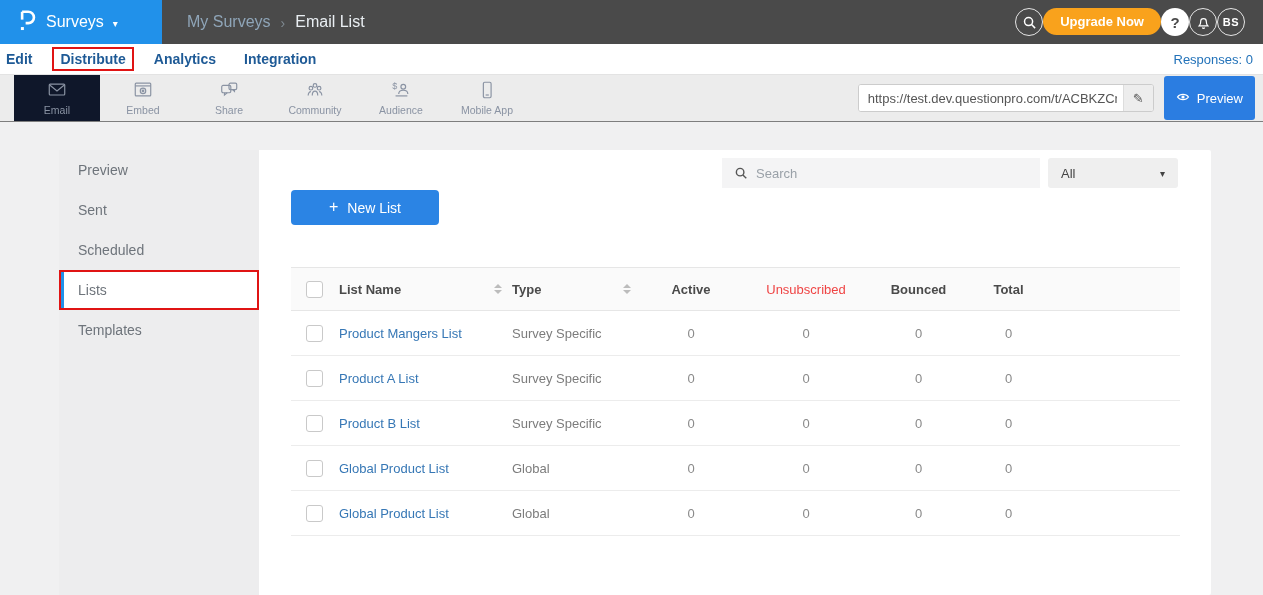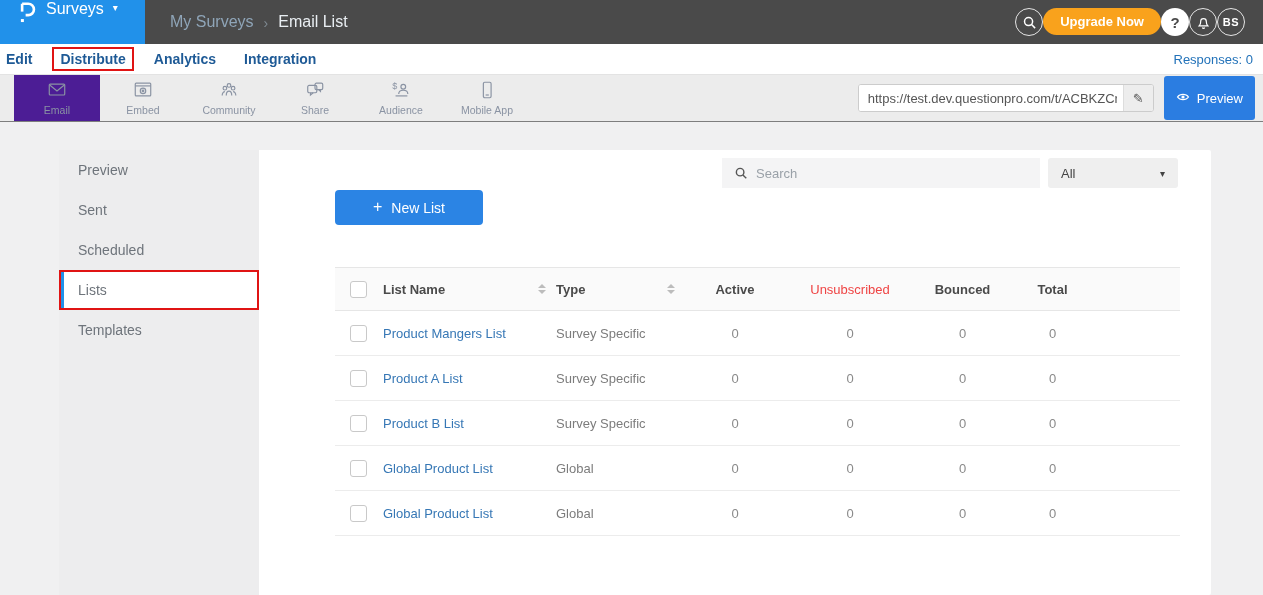--- a/index.html
+++ b/index.html
@@ -1,21 +1,21 @@
 <!DOCTYPE html>
 <html><head>
 <meta charset="utf-8">
 <style>
   * { box-sizing: border-box; margin: 0; padding: 0; }
   body { font-family: "Liberation Sans", sans-serif; background:#fff; }
   .screen { position:relative; width:1263px; height:595px; overflow:hidden; background:#f0f0f1; }
 
   
   .topbar { height:44px; background:#4a4a4a; display:flex; align-items:center; }
-  .brand { width:145px; height:44px; background:#2191ea; display:flex; align-items:flex-start; gap:9px; padding-left:16px; cursor:pointer; }
+  .brand { width:162px; height:44px; background:#2191ea; display:flex; align-items:center; gap:9px; padding-left:16px; cursor:pointer; }
   .brand-name { color:#fff; font-size:16px; }
   .brand-caret { color:#fff; font-size:10px; margin-top:2px; }
   .crumbs { display:flex; align-items:flex-end; gap:10px; margin-left:25px; font-size:16px; }
   .crumb-parent { color:#8fa5b8; cursor:pointer; }
   .crumb-sep { color:#7f8a92; font-size:14px; }
   .crumb-current { color:#e9eef2; }
   .top-actions { margin-left:auto; display:flex; align-items:flex-start; gap:0; padding-right:18px; }
   .circle { width:28px; height:28px; border-radius:50%; display:flex; align-items:center; justify-content:center; }
   .circle.outline { border:1px solid rgba(255,255,255,.85); }
   .circle.solid { background:#fff; color:#4a4a4a; font-weight:bold; font-size:15px; }
@@ -26,38 +26,38 @@
   .navrow { height:31px; background:#fff; display:flex; align-items:center; padding-left:0; border-bottom:1px solid #e3e3e3; }
   .navitem { font-size:14px; font-weight:bold; color:#1e5a96; padding:2px 6px; margin-right:16px; cursor:pointer; }
   .navitem .lbl { padding-bottom:2px; }
   .navitem.active .lbl { border-bottom:2px solid #5b9bd5; }
   .navitem.annotated { outline:2px solid #e01414; }
   .responses { margin-left:auto; padding-right:10px; font-size:13px; color:#2272b9; }
 
   
   .toolbar { height:47px; background:#ececec; border-bottom:1px solid #7e7e7e; display:flex; align-items:center; padding:0 8px 0 14px; }
   .ttab { width:86px; height:46px; display:flex; flex-direction:column; align-items:center; justify-content:center; gap:4px; cursor:pointer; }
-  .ttab.active { background:#4c1d95; }
+  .ttab.active { background:#0f172a; }
   .ttab .tlabel { font-size:10.5px; color:#8a93a3; white-space:nowrap; }
   .ticon { width:20px; height:20px; }
   .ticon svg { stroke:#8a93a3; fill:none; stroke-width:1.3; }
   .url-group { margin-left:auto; display:flex; align-items:stretch; width:296px; height:28px; border:1px solid #ccc; border-radius:3px; background:#fff; overflow:hidden; }
   .url-input { flex:1; border:none; outline:none; font-size:13px; color:#555; padding:0 6px 0 9px; font-family:inherit; min-width:0; }
   .url-edit { width:30px; background:#ededed; border:none; border-left:1px solid #ddd; color:#555; font-size:13px; cursor:pointer; }
   .preview-btn { margin-left:10px; height:44px; border:none; border-radius:3px; background:#2b7de1; color:#fff; font-size:13px; padding:0 12px; display:flex; align-items:center; gap:7px; cursor:pointer; font-family:inherit; }
 
   
   .page { height:473px; padding:28px 0 0 59px; }
   .card { display:flex; width:1152px; height:445px; background:#fff; border-radius:2px; }
   .sidebar { width:200px; background:#ededee; flex-shrink:0; }
   .side-item { height:40px; display:flex; align-items:center; padding-left:14px; font-size:14px; color:#6e747b; border-left:5px solid transparent; cursor:pointer; }
   .side-item.active { background:#fff; border-left-color:#2191ea; }
   .side-item.annotated { outline:2px solid #e01414; outline-offset:-2px; }
 
-  .content { flex:1; position:relative;padding-left:44px; }
+  .content { flex:1; position:relative; }
   .filter-row { display:flex; justify-content:flex-end; align-items:center; margin:8px 33px 0 0; gap:8px; }
   .search-wrap { position:relative; width:318px; height:30px; }
   .search-wrap svg { position:absolute; left:12px; top:8px; }
   .search-input { width:100%; height:100%; border:none; background:#f4f4f5; font-size:13px; color:#444; padding:0 10px 0 34px; outline:none; font-family:inherit; }
   .search-input::placeholder { color:#9aa1a8; }
   .dropdown { width:130px; height:30px; background:#efefef; border-radius:3px; display:flex; align-items:center; justify-content:space-between; padding:0 13px; font-size:13px; color:#444; cursor:pointer; }
   .dd-caret { font-size:10px; color:#444; }
 
   .newlist-btn { margin:2px 0 0 32px; width:148px; height:35px; border:none; border-radius:4px; background:#2b84e4; color:#fff; font-size:14px; display:flex; align-items:center; justify-content:center; gap:9px; cursor:pointer; font-family:inherit; }
   .newlist-btn .plus { font-size:16px; margin-top:-2px; }
@@ -145,38 +145,38 @@
             <path d="M2.5 6.5 H19.5"></path>
             <circle cx="11" cy="12" r="3"></circle>
             <circle cx="11" cy="12" r="0.9"></circle>
           </svg>
       </span>
       <span class="tlabel">Embed</span>
     </div>
     <div class="ttab">
       <span class="ticon">
         <svg viewBox="0 0 22 22">
+            <rect x="3" y="6" width="10" height="8" rx="1.5"></rect>
+            <path d="M6 14 v2.5 L9 14"></path>
+            <rect x="11" y="3.5" width="8.5" height="7" rx="1.5"></rect>
+            <path d="M17 10.5 v2 L15 10.5"></path>
+          </svg>
+      </span>
+      <span class="tlabel">Share</span>
+    </div>
+    <div class="ttab">
+      <span class="ticon">
+        <svg viewBox="0 0 22 22">
             <circle cx="6.5" cy="9" r="2"></circle>
             <circle cx="15.5" cy="9" r="2"></circle>
             <circle cx="11" cy="6" r="2"></circle>
             <path d="M3.5 17 c0-2.8 1.6-4.3 3-4.3 M18.5 17 c0-2.8 -1.6-4.3 -3-4.3 M8 17 c0-3.2 1.4-4.8 3-4.8 s3 1.6 3 4.8"></path>
           </svg>
       </span>
       <span class="tlabel">Community</span>
-    </div>
-    <div class="ttab">
-      <span class="ticon">
-        <svg viewBox="0 0 22 22">
-            <rect x="3" y="6" width="10" height="8" rx="1.5"></rect>
-            <path d="M6 14 v2.5 L9 14"></path>
-            <rect x="11" y="3.5" width="8.5" height="7" rx="1.5"></rect>
-            <path d="M17 10.5 v2 L15 10.5"></path>
-          </svg>
-      </span>
-      <span class="tlabel">Share</span>
     </div>
     <div class="ttab">
       <span class="ticon">
         <svg viewBox="0 0 22 22">
             <text x="1.5" y="10" font-size="10" fill="#8a93a3" stroke="none" font-family="inherit">$</text>
             <circle cx="13.5" cy="7.5" r="2.6"></circle>
             <path d="M8.5 15.5 c0-2.8 2.3-4.2 5-4.2 s5 1.4 5 4.2"></path>
             <path d="M5 17.5 h13"></path>
           </svg>
       </span>

